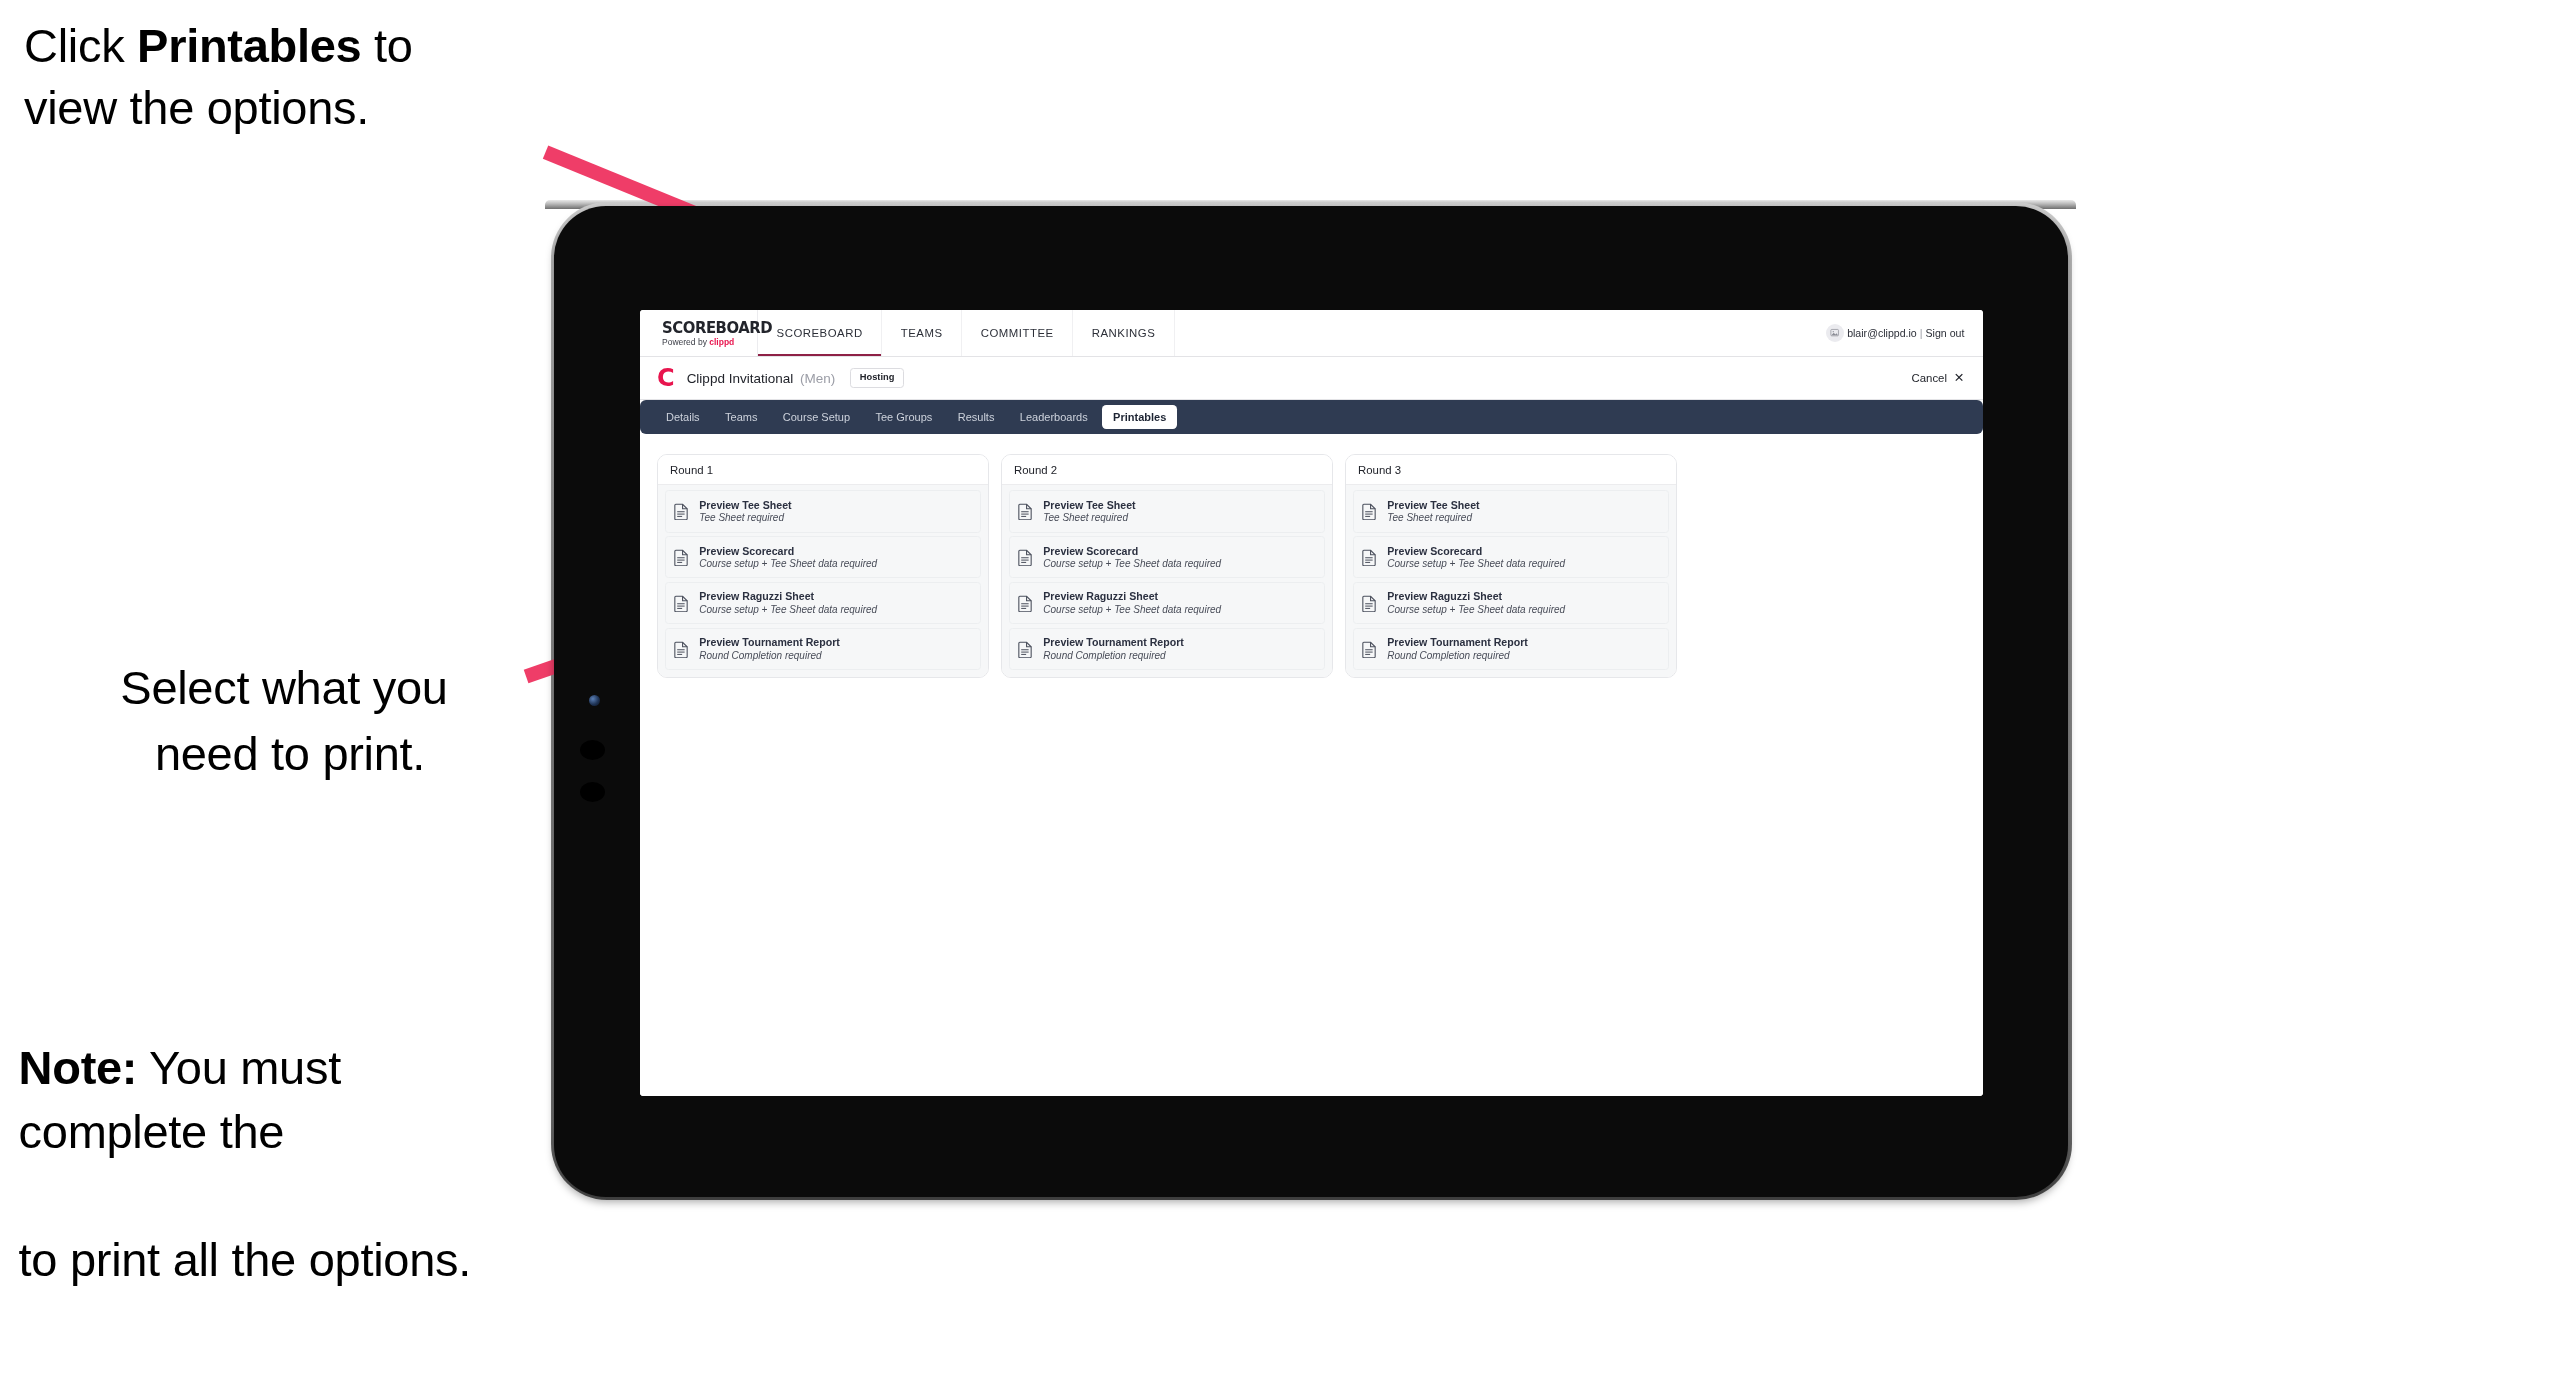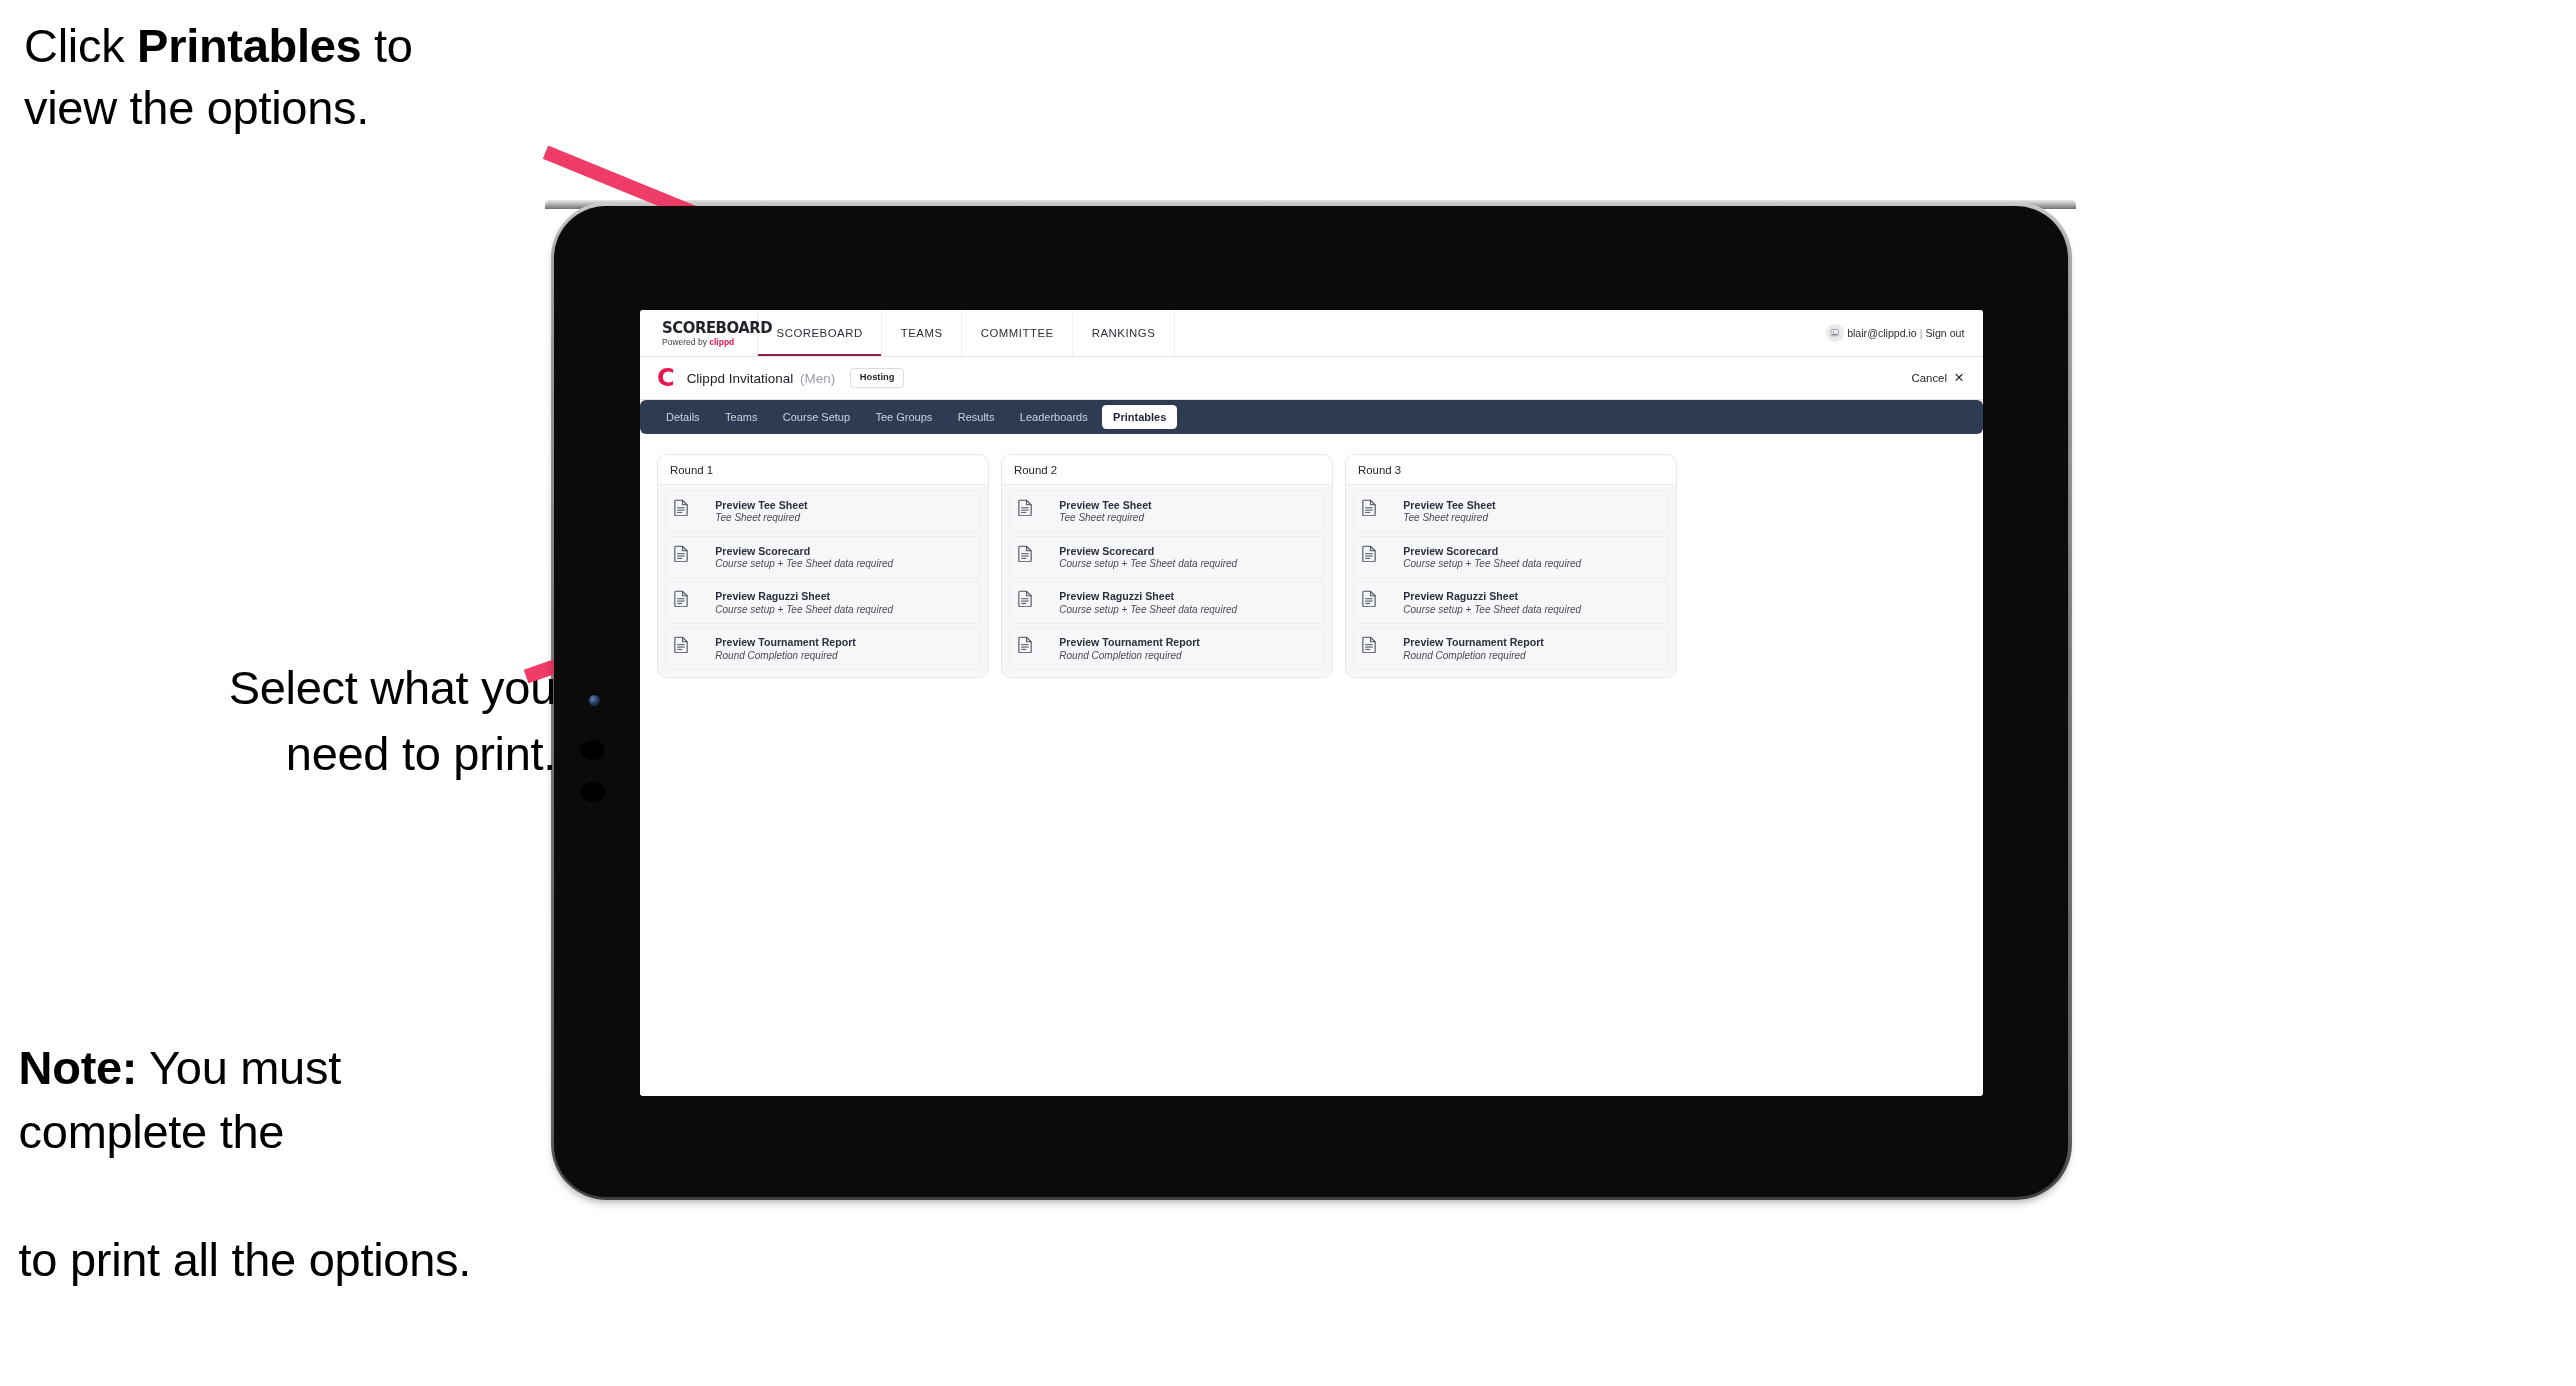--- a/index.html
+++ b/index.html
@@ -14,21 +14,21 @@
   
   .annot{
     position:absolute;
     color:#000;
     font-family:"Liberation Sans", sans-serif;
     font-weight:400;
     letter-spacing:-0.3px;
   }
   .annot b{font-weight:700;}
   #annot-click{ left:24px; top:15px; width:558px; font-size:47px; line-height:1.32; }
-  #annot-select{ left:32px; top:655px; width:524px; font-size:47px; line-height:1.40; text-align:right;}
+  #annot-select{ left:22px; top:655px; width:524px; font-size:47px; line-height:1.40; text-align:center;}
   #annot-select .ln2{ margin-left:12px; display:block;}
   #annot-note{ left:18.6px; top:1036px; width:668px; font-size:47px; line-height:1.36; }
 
   
   .arrow-svg{position:absolute;overflow:visible;pointer-events:none;}
   #arrow-1{left:0;top:0;}
   #arrow-2{left:0;top:0;}
 
   
   #tablet{
@@ -170,21 +170,21 @@
     padding:8.5px 12px;font-size:11.4px;color:#22242b;
     border-bottom:0.8px solid #ececee;background:#fff;
   }
   .round-body{background:#f6f7f8;padding:5px 6.8px 6.8px 6.8px;}
   .print-row{
     background:#f6f7f8;
     border:0.8px solid #eceef0;
     border-radius:3.4px;
     margin-bottom:3.4px;
     padding:7.6px 8.5px;
-    display:flex;align-items:flex-start;gap:26px;
+    display:flex;align-items:center;gap:10px;
     cursor:pointer;
   }
   .print-row:last-child{margin-bottom:0;}
   .doc-icon{flex:0 0 auto;width:15px;height:17px;display:block;}
   .row-text{display:flex;flex-direction:column;gap:1.7px;}
   .row-title{font-size:10.6px;font-weight:700;color:#2b3040;line-height:1.15;}
   .row-sub{font-size:10px;font-style:italic;color:#474b57;line-height:1.15;}
 </style>
 </head>
 <body>

